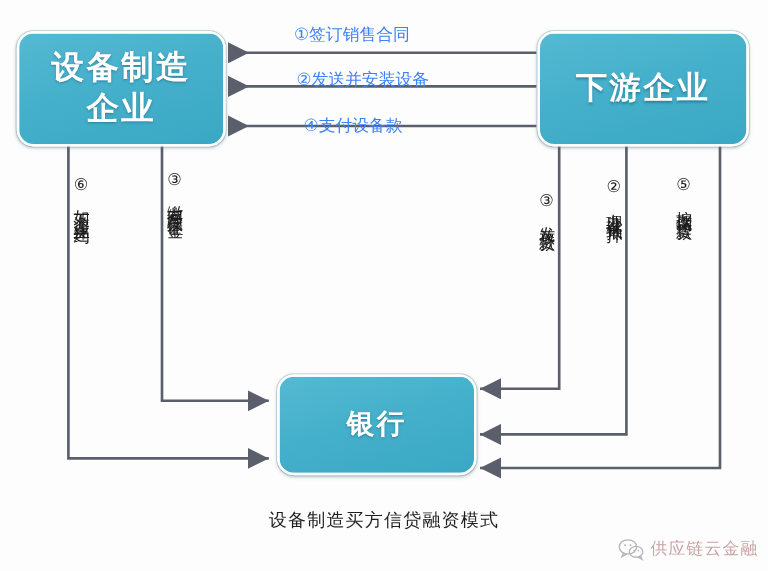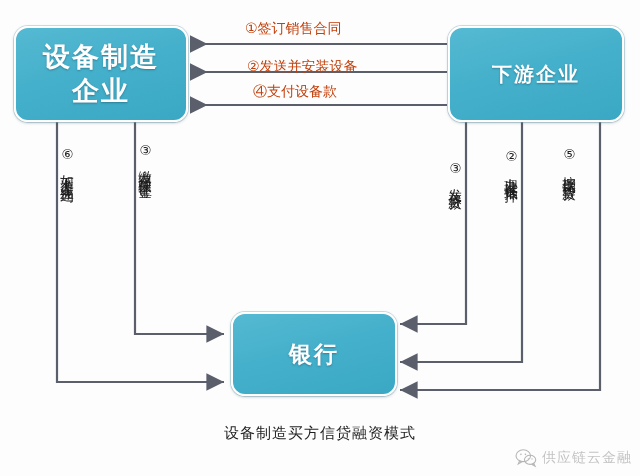--- a/index.html
+++ b/index.html
@@ -45,31 +45,31 @@
   }
   #node-manufacturer {
     left: 14px; top: 26px;
     width: 170px; height: 92px;
     font-size: 27px;
     justify-content: center;
   }
   #node-downstream {
     left: 448px; top: 26px;
     width: 172px; height: 92px;
-    font-size: 20px;
+    font-size: 26px;
   }
   #node-bank {
     left: 231px; top: 312px;
     width: 162px; height: 80px;
     font-size: 23px;
   }
   .h-label {
     position: absolute;
     font-size: 14px;
-    color: #c2410c;
+    color: #3b82f6;
     white-space: nowrap;
     font-family: "DejaVu Sans", "Liberation Sans", sans-serif;
   }
   .v-label {
     position: absolute;
     font-size: 13.5px;
     color: #1b1b1b;
     writing-mode: vertical-rl;
     text-orientation: upright;
     letter-spacing: 2.5px;
@@ -91,21 +91,21 @@
     position: absolute;
     right: 8px;
     bottom: 8px;
     display: flex;
     align-items: center;
     gap: 5px;
     opacity: 0.42;
   }
   #watermark .wm-text {
     font-size: 14px;
-    color: #737373;
+    color: #7f1d1d;
     letter-spacing: 1px;
   }
   .wm-icon { width: 22px; height: 20px; display:block; }
 </style>
 </head>
 <body>
 
 <div id="stage">
 
   <svg class="wires" viewBox="0 0 640 476">
@@ -144,21 +144,21 @@
   <div class="node" id="node-downstream">
     <span>下游企业</span>
   </div>
 
   <div class="node" id="node-bank">
     <span>银行</span>
   </div>
 
   <div class="h-label" style="left:245px; top:20px;">①签订销售合同</div>
   <div class="h-label" style="left:247px; top:58px;">②发送并安装设备</div>
-  <div class="h-label" style="left:253px; top:83px;font-family:Liberation Serif, serif;">④支付设备款</div>
+  <div class="h-label" style="left:253px; top:96px;">④支付设备款</div>
 
   <div class="v-label" style="left:60px; top:146px;">⑥如下游企业违约</div>
   <div class="v-label" style="left:138px; top:142px;">③缴存回款保证金</div>
   <div class="v-label" style="left:448px; top:160px;">③发放贷款</div>
   <div class="v-label" style="left:504px; top:148px;">②办理设备抵押</div>
   <div class="v-label" style="left:562px; top:146px;">⑤按期偿还贷款</div>
 
   <div id="caption">设备制造买方信贷融资模式</div>
 
   <div id="watermark">

